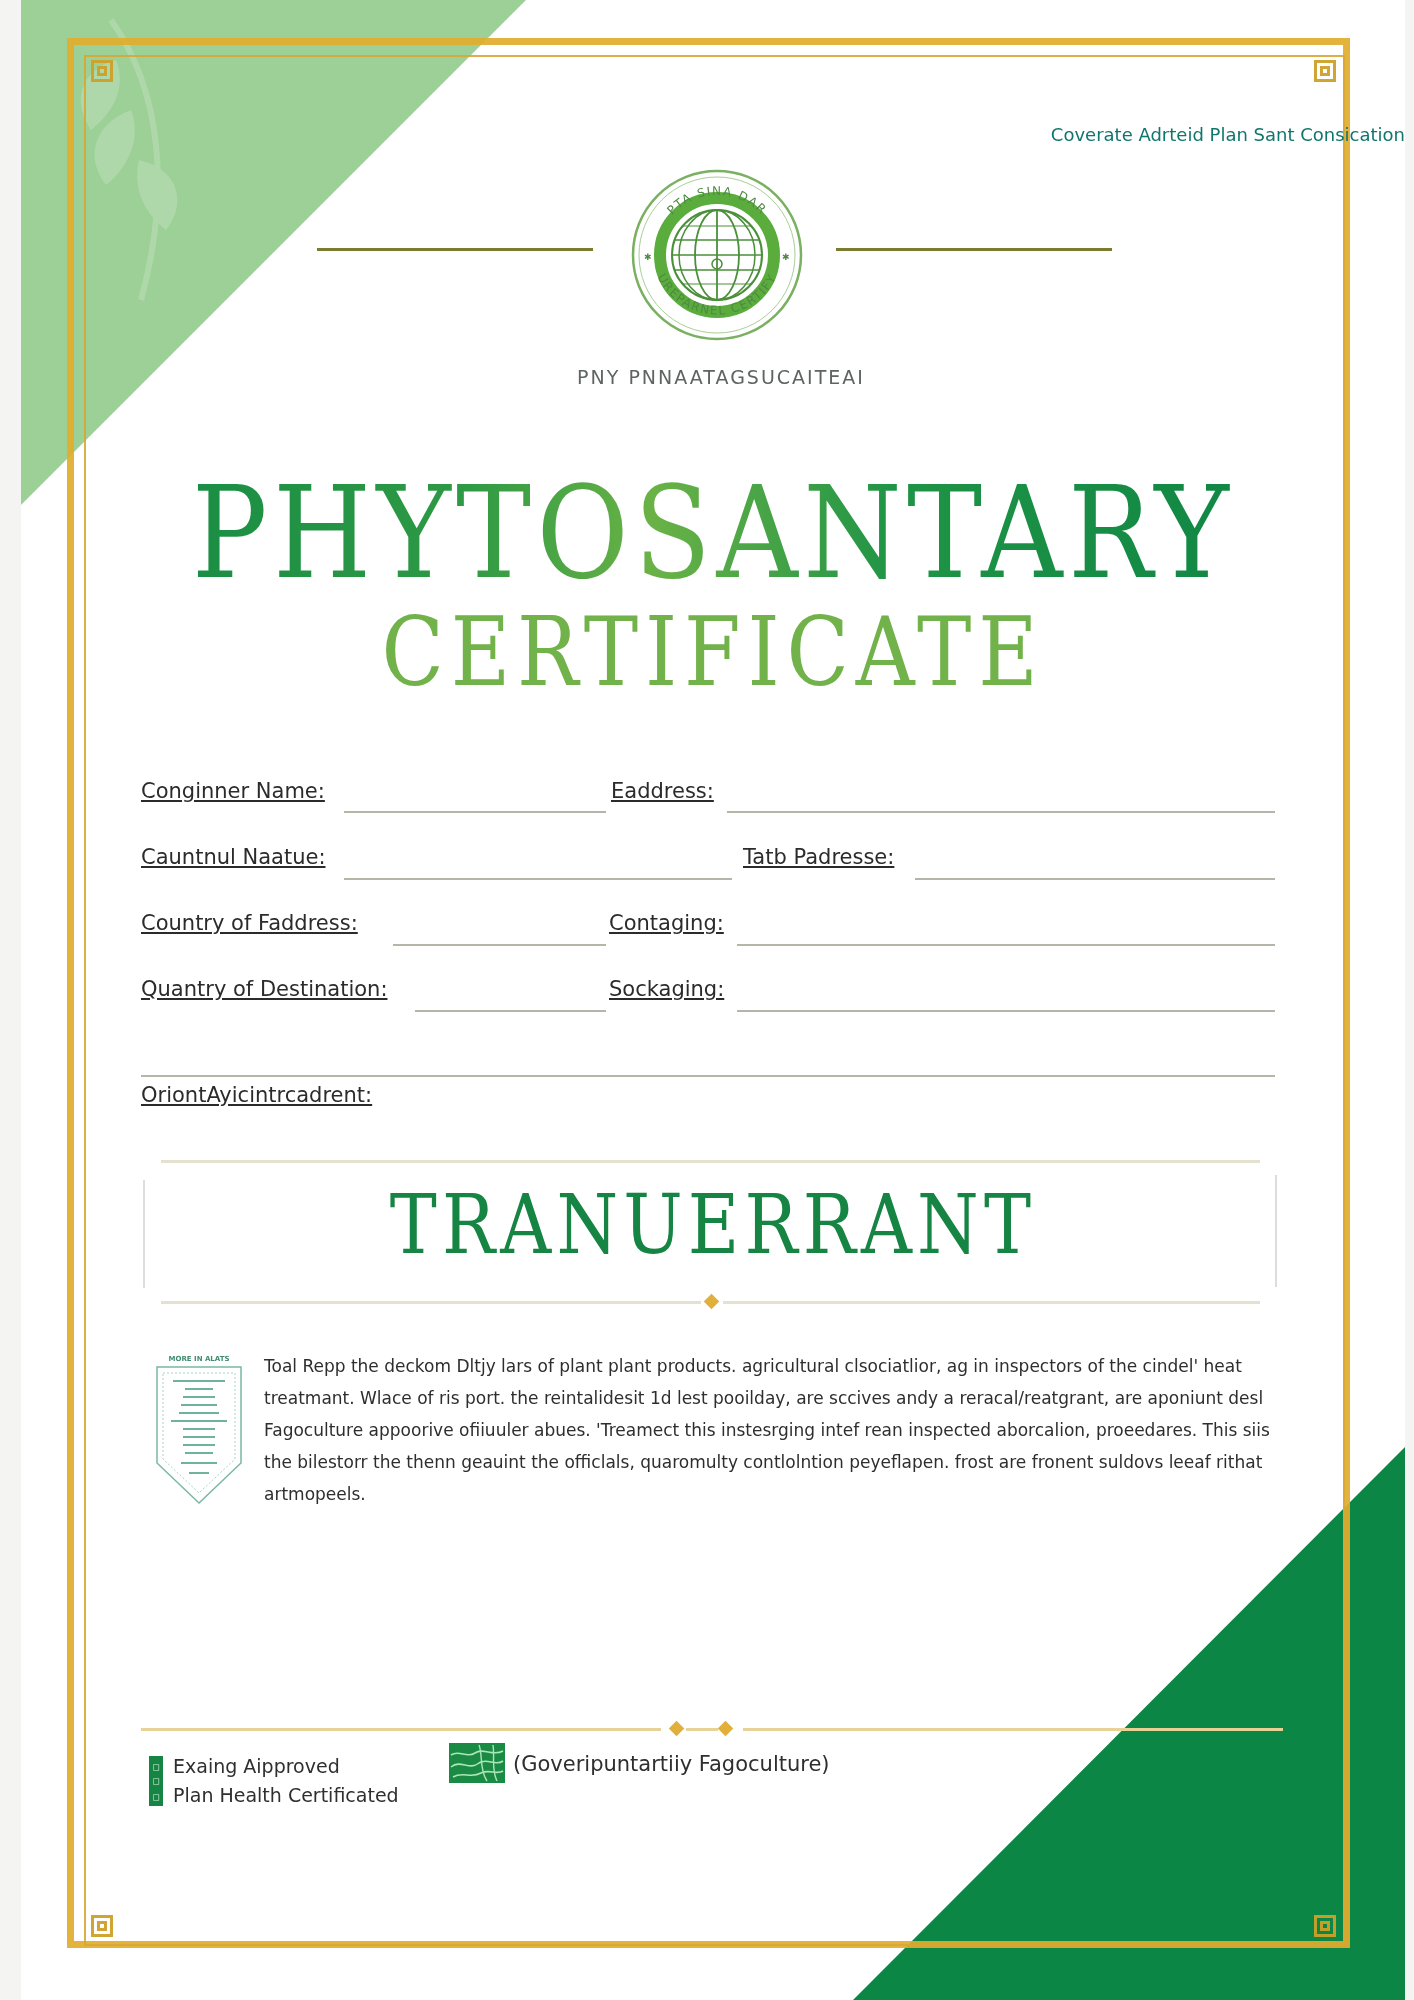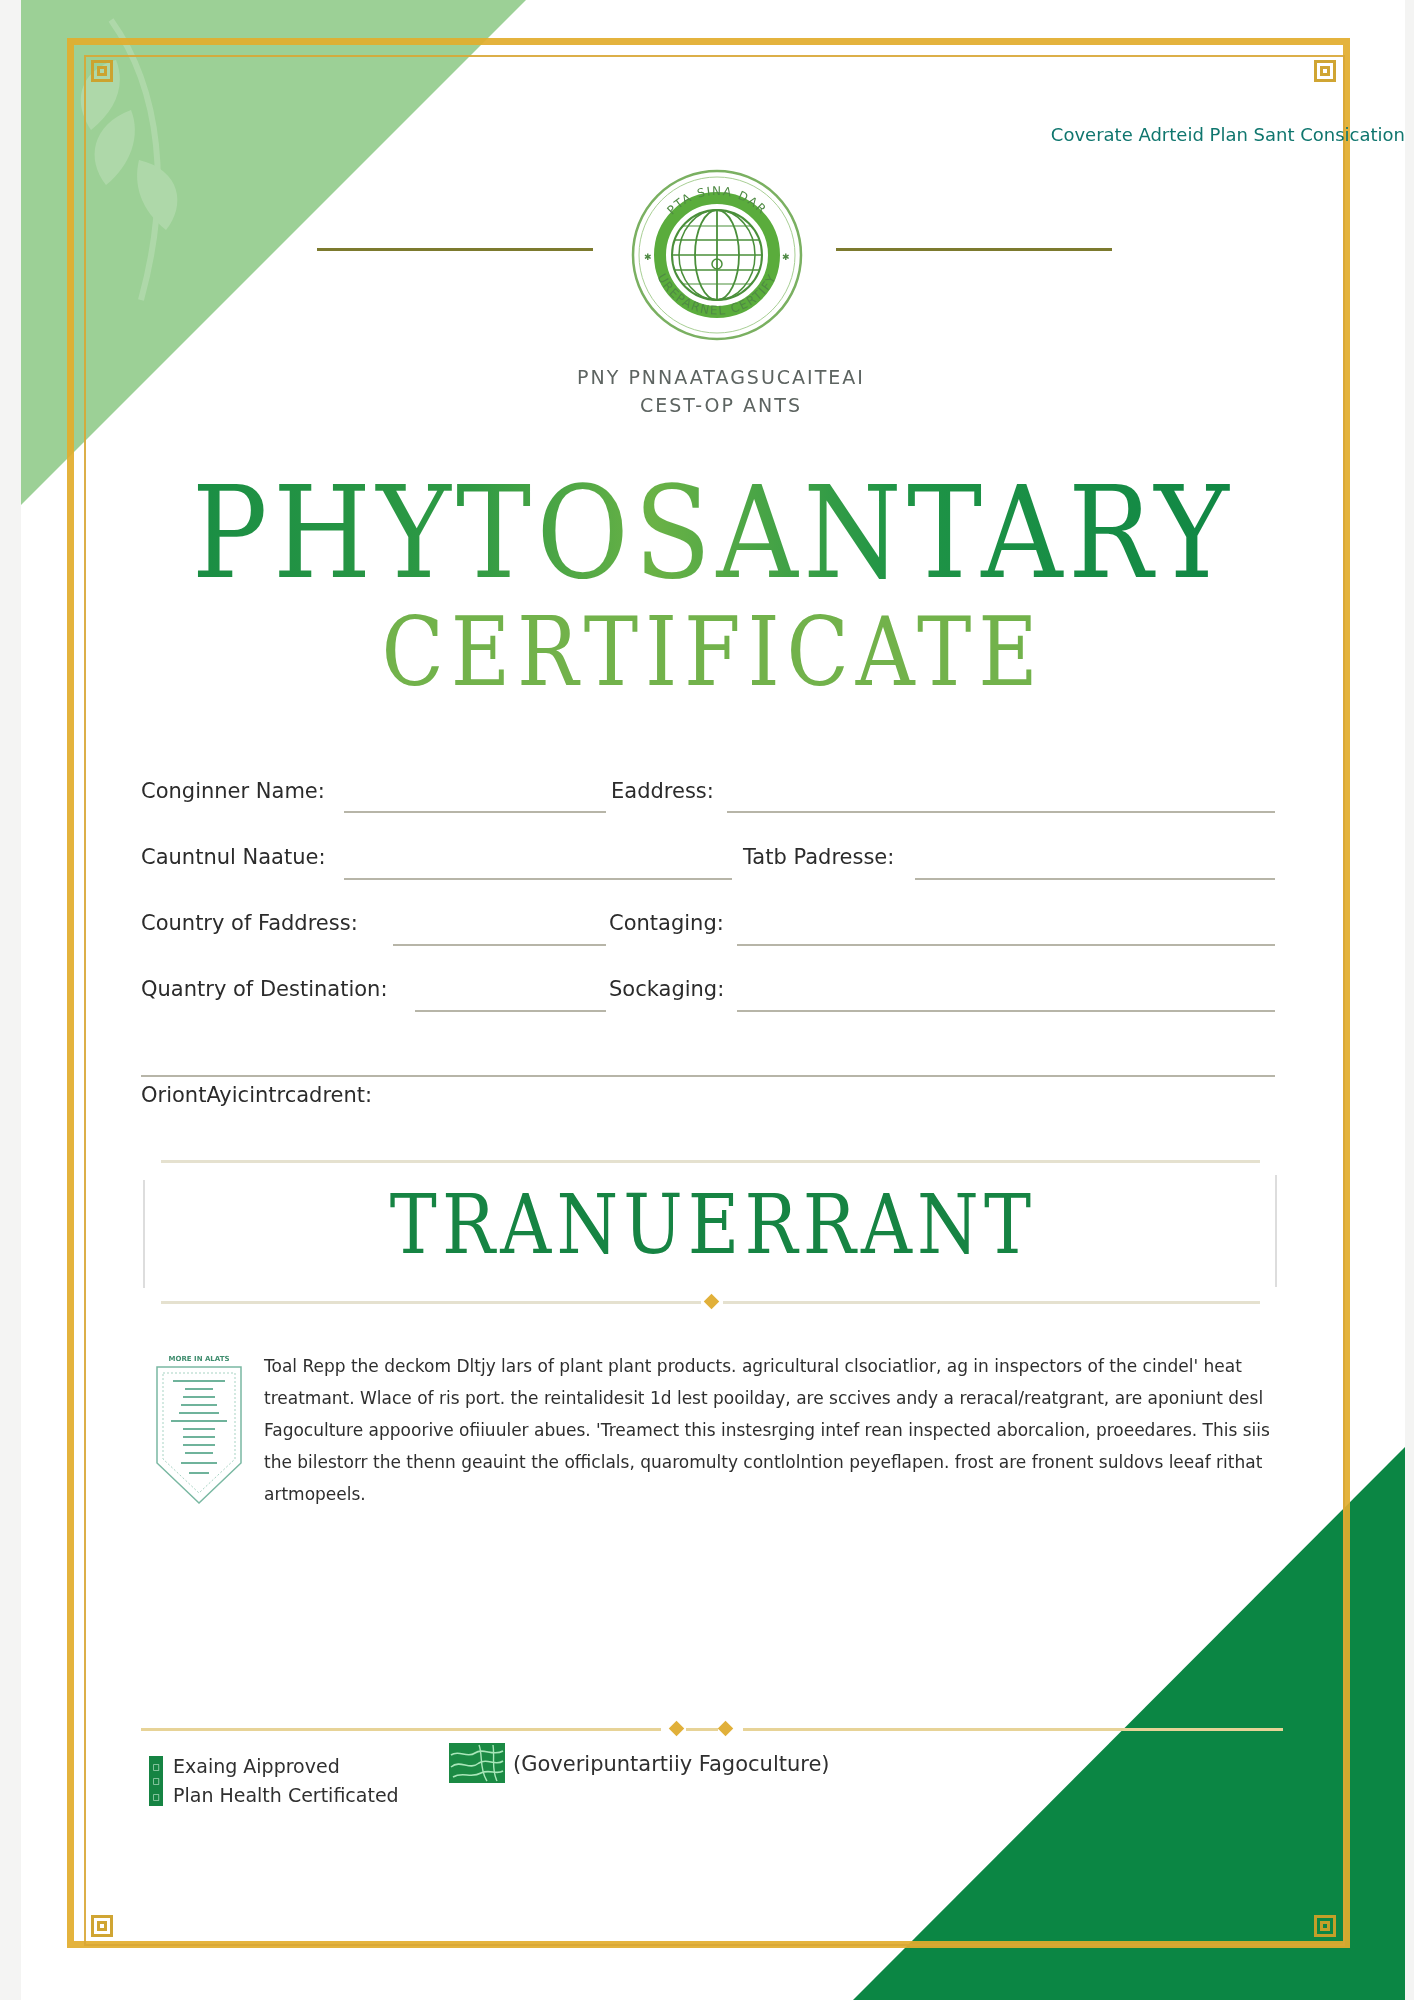--- a/index.html
+++ b/index.html
@@ -13,21 +13,21 @@
   .corner { width:26px; height:26px; }
   .corner::before { content:""; position:absolute; left:0; top:0; width:22px; height:22px; border:3px solid rgba(205,160,40,0.95); box-sizing:border-box; }
   .corner::after { content:""; position:absolute; left:6px; top:6px; width:10px; height:10px; border:3px solid rgba(205,160,40,0.95); box-sizing:border-box; }
   .small-header { left:0; width:1384px; top:124px; text-align:right; font-size:18px; color:#0f766e; }
   .rule { height:3px; background:#7c7a2e; }
   .seal { left:609px; top:168px; width:174px; height:174px; }
   .subtitle { left:8px; width:1384px; text-align:center; font-size:19px; letter-spacing:2px; color:#5d6461; }
   .title { left:0; width:1384px; text-align:center; font-family:"DejaVu Serif", serif; font-weight:normal; }
   .title-1 { top:458px; font-size:128px; letter-spacing:6px; background:linear-gradient(90deg,#138a44 0%,#2f9a44 30%,#6ab246 45%,#1f9446 65%,#0d8444 100%); -webkit-background-clip:text; background-clip:text; color:transparent; transform:scaleX(0.88); transform-origin:center; }
   .title-2 { top:596px; font-size:96px; letter-spacing:8px; color:#72b24b; transform:scaleX(0.85); transform-origin:center; }
-  .form-label { font-size:21px; color:#2b2b2b; white-space:nowrap; }
+  .form-label { font-size:21px; color:#2b2b2b; white-space:nowrap;text-decoration:underline; }
   .form-line { height:2px; background:#b7b5a8; }
   .box-line { height:3px; background:#e5e1cf; }
   .box-vline { width:2px; background:#dddddd; }
   .tran { left:0; width:1384px; top:1177px; text-align:center; font-family:"DejaVu Serif", serif; font-size:82px; letter-spacing:6px; color:#168443; transform:scaleX(0.86); transform-origin:center; }
   .diamond { width:11px; height:11px; background:#e1b03a; transform:rotate(45deg); }
   .para { left:243px; top:1350px; width:1020px; font-size:17px; line-height:32px; color:#2e2e2e; }
   .shield { left:134px; top:1353px; width:88px; height:155px; }
   .gold-rule { height:3px; background:#e7d397; }
   .footer-text { font-size:19px; color:#2f2f2f; line-height:29px; white-space:nowrap; }
   .badge-strip { left:128px; top:1756px; width:14px; height:50px; background:#168443; }
@@ -80,21 +80,20 @@
       <path id="sealTop" d="M27 87 A60 60 0 0 1 147 87"></path>
       <path id="sealBot" d="M22 92 A66 66 0 0 0 152 92"></path>
     </defs>
     <text font-size="12" fill="#4f8a44" font-family="DejaVu Sans, sans-serif" letter-spacing="1.5"><textPath href="#sealTop" startOffset="50%" text-anchor="middle">PTA SINA DAR</textPath></text>
     <text font-size="12" fill="#4f8a44" font-family="DejaVu Sans, sans-serif" letter-spacing="1.5"><textPath href="#sealBot" startOffset="50%" text-anchor="middle">UREPARNEL CERTIFY</textPath></text>
     <text x="14" y="92" font-size="9" fill="#4f8a44">✱</text>
     <text x="152" y="92" font-size="9" fill="#4f8a44">✱</text>
   </svg>
 
   <div class="abs subtitle" style="top:366px">PNY PNNAATAGSUCAITEAI</div>
-  <div class="abs subtitle" style="top:394px">CEST-OP ANTS</div>
 
   <div class="abs title title-1">PHYTOSANTARY</div>
   <div class="abs title title-2">CERTIFICATE</div>
 
   <div class="abs form-label" style="left:120px;top:779px">Conginner Name:</div>
   <div class="abs form-line" style="left:323px;top:811px;width:262px"></div>
   <div class="abs form-label" style="left:590px;top:779px">Eaddress:</div>
   <div class="abs form-line" style="left:706px;top:811px;width:548px"></div>
 
   <div class="abs form-label" style="left:120px;top:845px">Cauntnul Naatue:</div>

